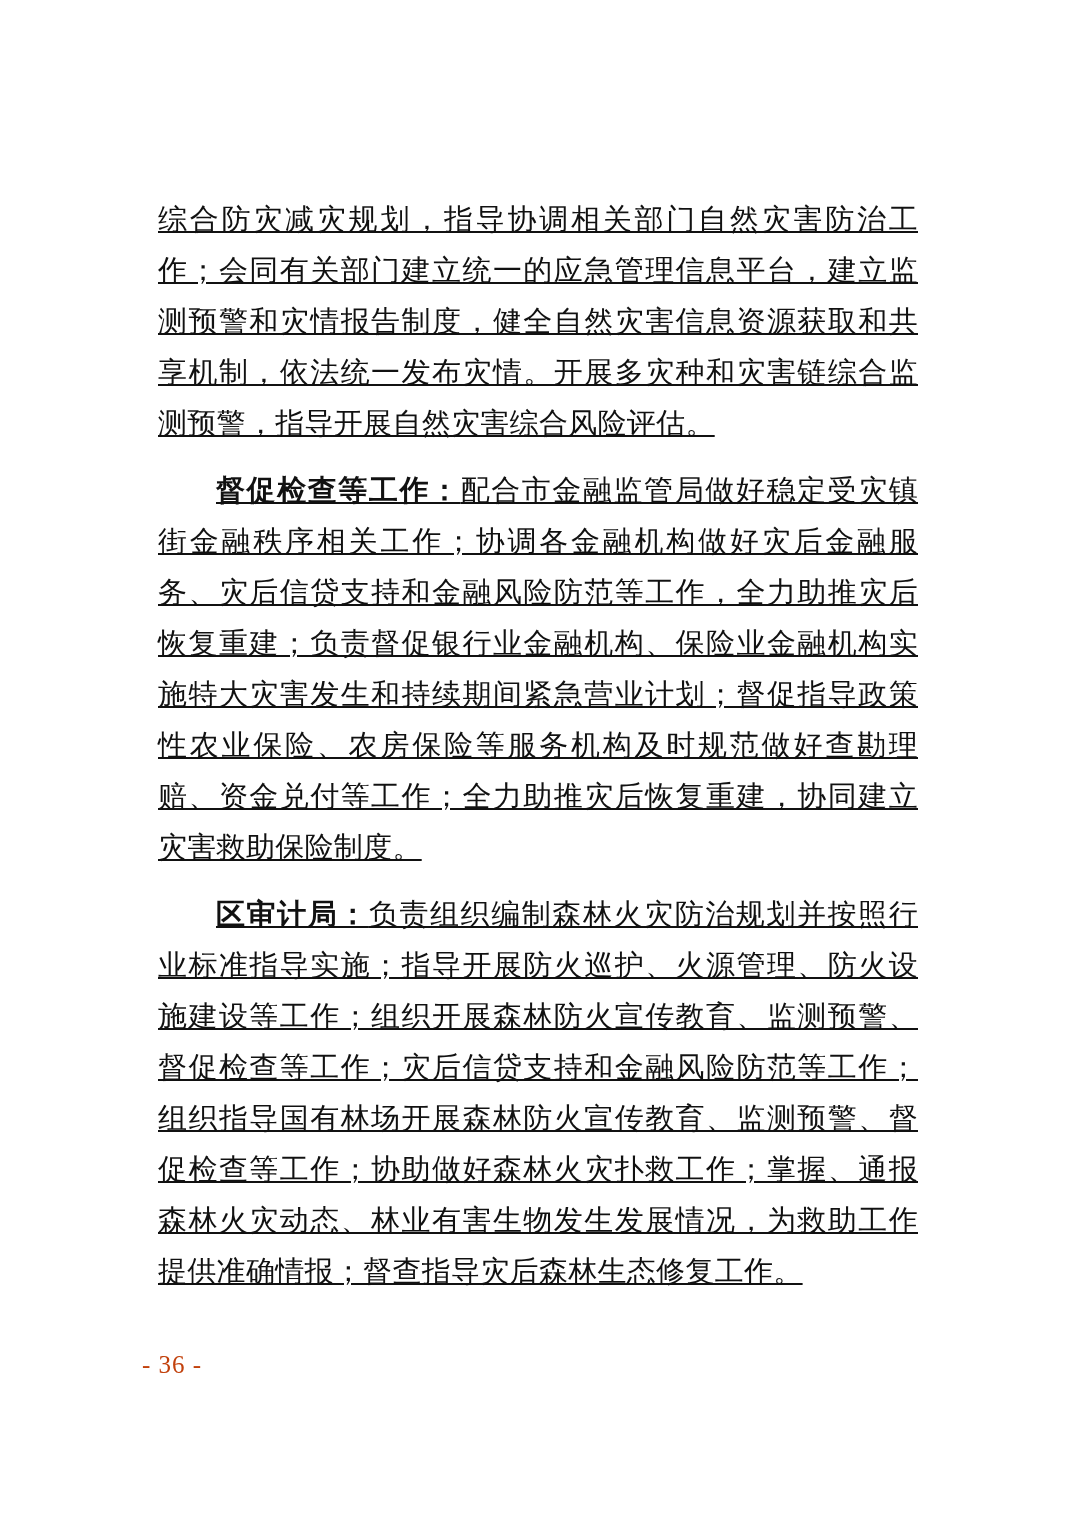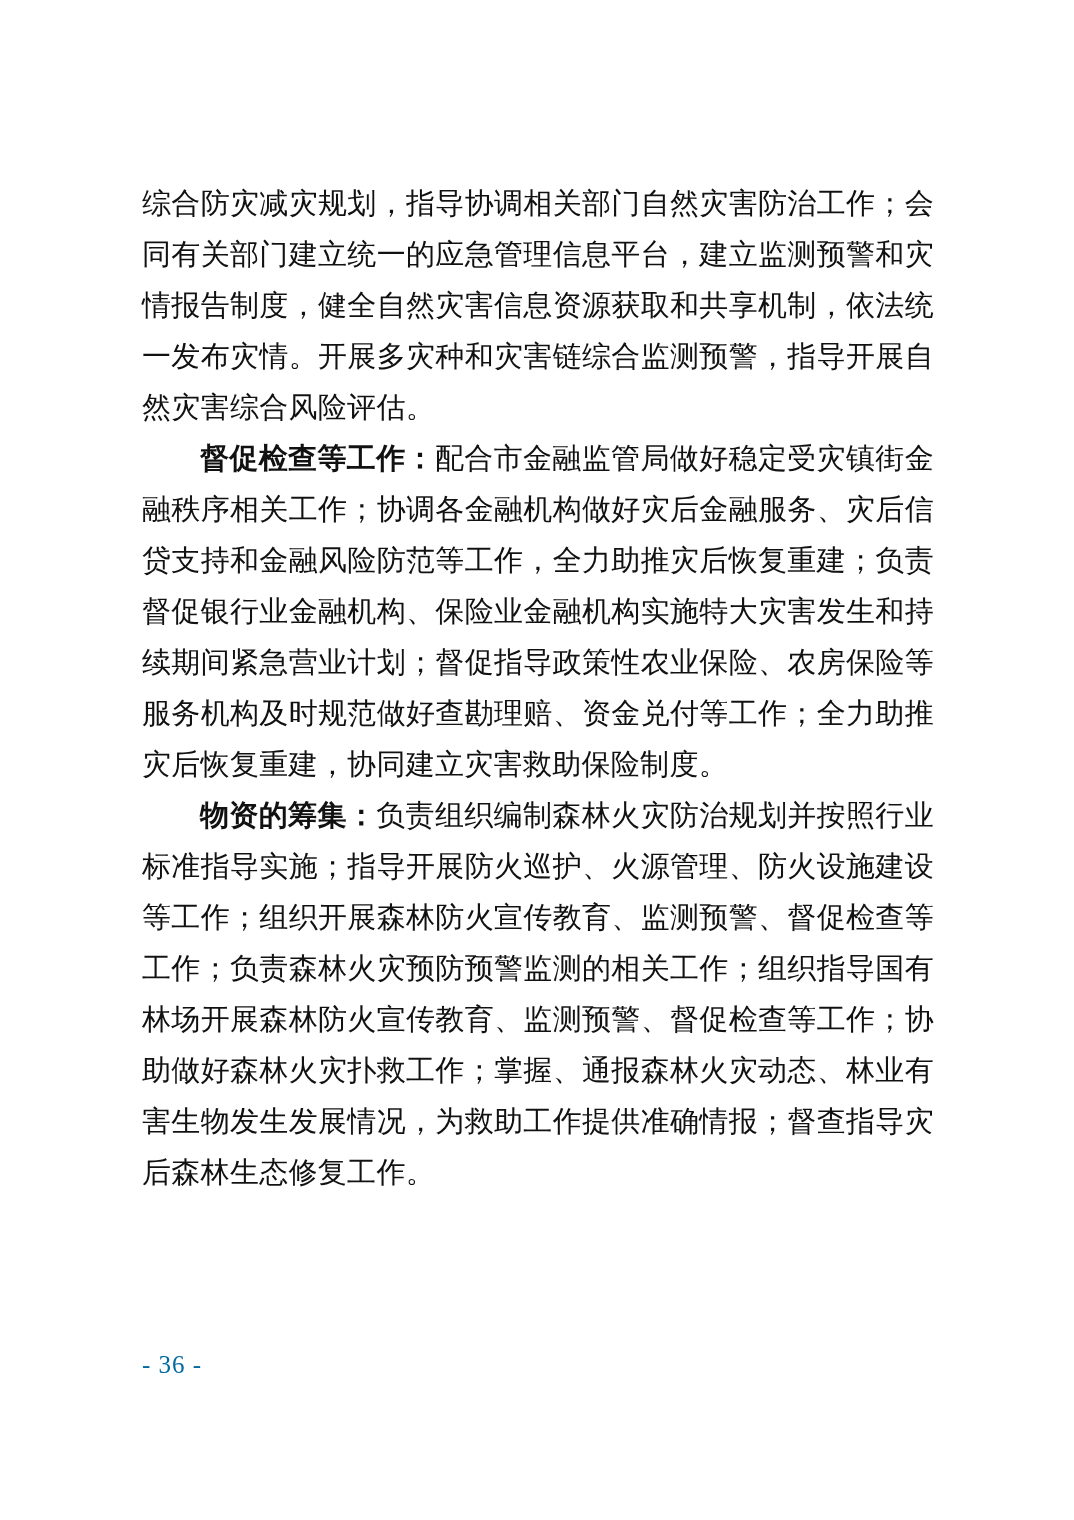--- a/index.html
+++ b/index.html
@@ -20,52 +20,53 @@
     position: absolute;
     left: 142px;
     top: 178px;
     width: 792px;
     font-size: 29px;
     line-height: 51px;
     text-align: justify;
     letter-spacing: 0.3px;
   }
   .content p {
-    margin: 0;
+    margin: 16px;
     padding: 0;
+    text-decoration: underline;
   }
   .content p.indent {
     text-indent: 2em;
   }
   .dept {
     font-family: "Liberation Sans", "DejaVu Sans", sans-serif;
     font-weight: 700;
   }
   .footer {
     position: absolute;
     left: 142px;
     top: 1350px;
     font-size: 25px;
     line-height: 30px;
     font-family: "Liberation Serif", "DejaVu Serif", serif;
-    color: #0369a1;
+    color: #c2410c;
     letter-spacing: 1px;
   }
 </style>
 </head>
 <body>
 
 <div class="page">
   <main class="content">
 
     <p class="para"><span>综合防灾减灾规划，指导协调相关部门自然灾害防治工作；会同有关部门建立统一的应急管理信息平台，建立监测预警和灾情报告制度，健全自然灾害信息资源获取和共享机制，依法统一发布灾情。开展多灾种和灾害链综合监测预警，指导开展自然灾害综合风险评估。</span></p>
 
     <p class="para indent"><span class="dept">督促检查等工作：</span><span>配合市金融监管局做好稳定受灾镇街金融秩序相关工作；协调各金融机构做好灾后金融服务、灾后信贷支持和金融风险防范等工作，全力助推灾后恢复重建；负责督促银行业金融机构、保险业金融机构实施特大灾害发生和持续期间紧急营业计划；督促指导政策性农业保险、农房保险等服务机构及时规范做好查勘理赔、资金兑付等工作；全力助推灾后恢复重建，协同建立灾害救助保险制度。</span></p>
 
 
-    <p class="para indent"><span class="dept">物资的筹集：</span><span>负责组织编制森林火灾防治规划并按照行业标准指导实施；指导开展防火巡护、火源管理、防火设施建设等工作；组织开展森林防火宣传教育、监测预警、督促检查等工作；负责森林火灾预防预警监测的相关工作；组织指导国有林场开展森林防火宣传教育、监测预警、督促检查等工作；协助做好森林火灾扑救工作；掌握、通报森林火灾动态、林业有害生物发生发展情况，为救助工作提供准确情报；督查指导灾后森林生态修复工作。</span></p>
+    <p class="para indent"><span class="dept">区审计局：</span><span>负责组织编制森林火灾防治规划并按照行业标准指导实施；指导开展防火巡护、火源管理、防火设施建设等工作；组织开展森林防火宣传教育、监测预警、督促检查等工作；灾后信贷支持和金融风险防范等工作；组织指导国有林场开展森林防火宣传教育、监测预警、督促检查等工作；协助做好森林火灾扑救工作；掌握、通报森林火灾动态、林业有害生物发生发展情况，为救助工作提供准确情报；督查指导灾后森林生态修复工作。</span></p>
 
   </main>
 
   <footer class="footer">
     <span>- 36 -</span>
   </footer>
 </div>
 
 </body></html>

